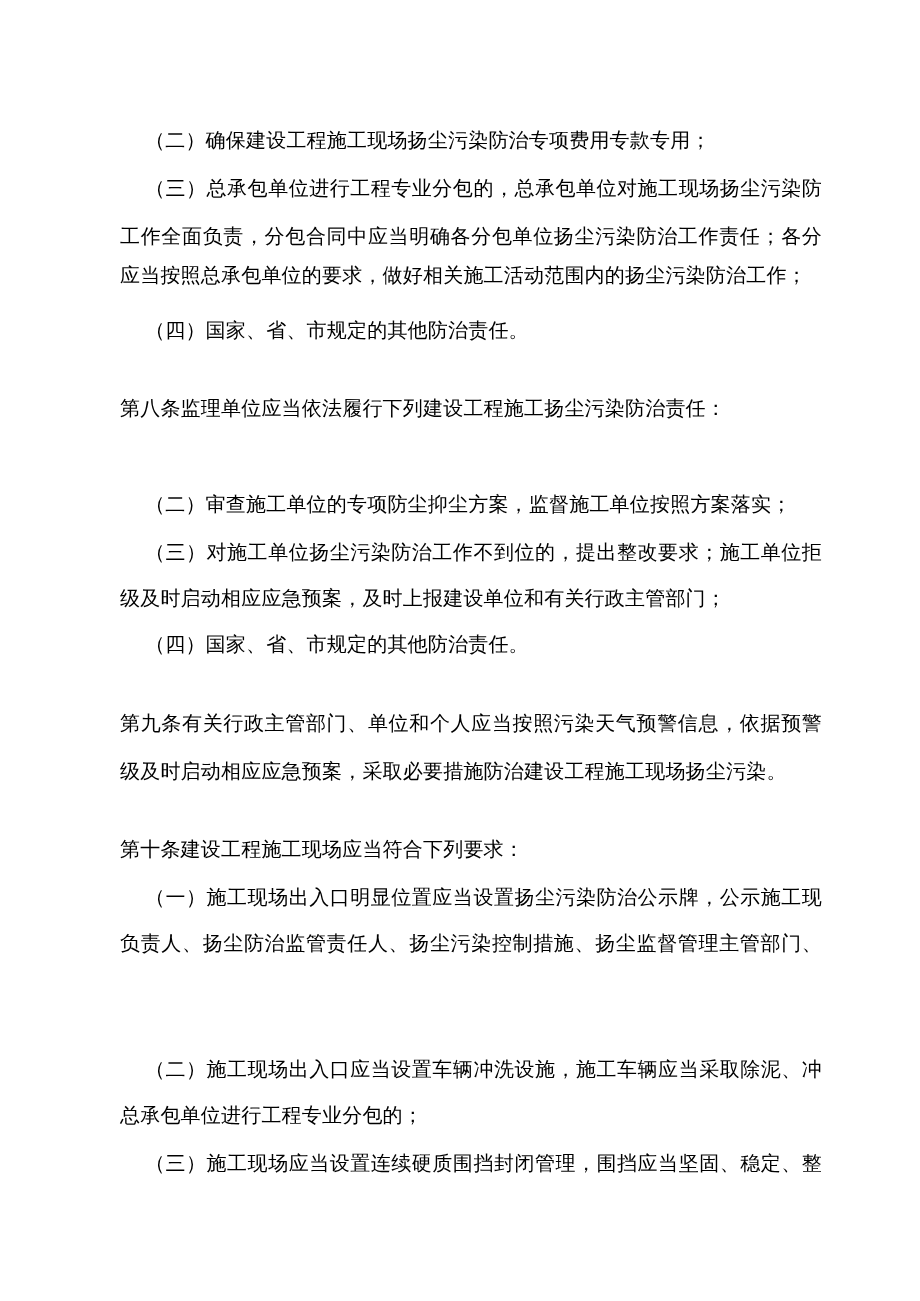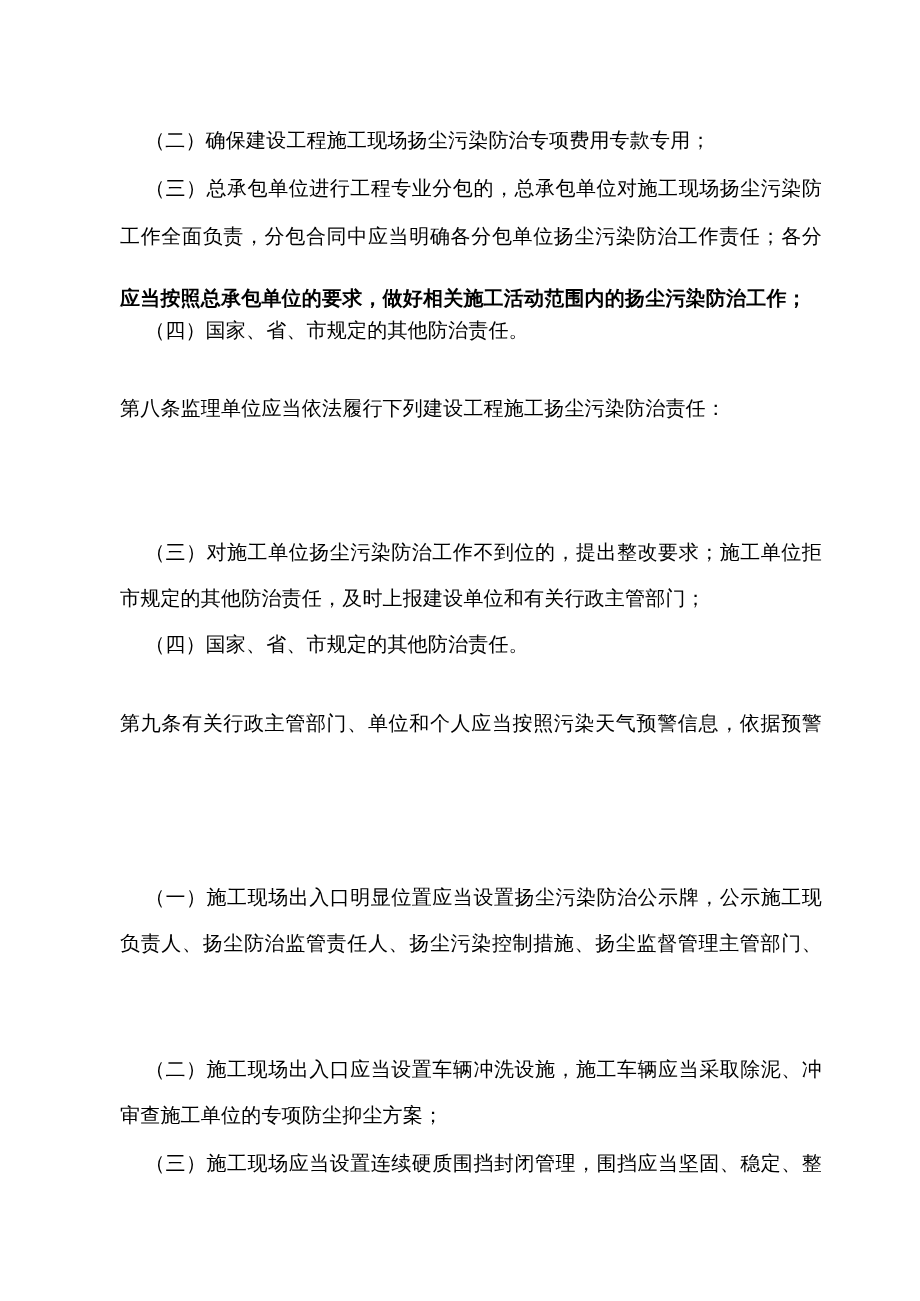--- a/index.html
+++ b/index.html
@@ -39,36 +39,39 @@
   </style>
 </head>
 <body>
 
 <div class="page">
 
   <div class="line" style="left:145px; top:128px;">（二）确保建设工程施工现场扬尘污染防治专项费用专款专用；</div>
 
   <div class="line justify" style="left:145px; top:176px; width:677px;">（三）总承包单位进行工程专业分包的，总承包单位对施工现场扬尘污染防治</div>
   <div class="line justify" style="left:120px; top:224px; width:702px;">工作全面负责，分包合同中应当明确各分包单位扬尘污染防治工作责任；各分包单位</div>
-  <div class="line" style="left:120px; top:286px;font-weight:bold;">应当按照总承包单位的要求，做好相关施工活动范围内的扬尘污染防治工作；</div>
+  <div class="line" style="left:120px; top:263px;">应当按照总承包单位的要求，做好相关施工活动范围内的扬尘污染防治工作；</div>
 
   <div class="line" style="left:145px; top:318px;">（四）国家、省、市规定的其他防治责任。</div>
 
   <div class="line" style="left:120px; top:396px;">第八条监理单位应当依法履行下列建设工程施工扬尘污染防治责任：</div>
 
+  <div class="line" style="left:145px; top:492px;">（二）审查施工单位的专项防尘抑尘方案，监督施工单位按照方案落实；</div>
 
   <div class="line justify" style="left:145px; top:540px; width:677px;">（三）对施工单位扬尘污染防治工作不到位的，提出整改要求；施工单位拒不</div>
-  <div class="line" style="left:120px; top:586px;">市规定的其他防治责任，及时上报建设单位和有关行政主管部门；</div>
+  <div class="line" style="left:120px; top:586px;">级及时启动相应应急预案，及时上报建设单位和有关行政主管部门；</div>
 
   <div class="line" style="left:145px; top:632px;">（四）国家、省、市规定的其他防治责任。</div>
 
   <div class="line justify" style="left:120px; top:711px; width:702px;">第九条有关行政主管部门、单位和个人应当按照污染天气预警信息，依据预警等</div>
+  <div class="line" style="left:120px; top:759px;">级及时启动相应应急预案，采取必要措施防治建设工程施工现场扬尘污染。</div>
 
+  <div class="line" style="left:120px; top:837px;">第十条建设工程施工现场应当符合下列要求：</div>
 
   <div class="line justify" style="left:145px; top:885px; width:677px;">（一）施工现场出入口明显位置应当设置扬尘污染防治公示牌，公示施工现场</div>
   <div class="line justify" style="left:120px; top:931px; width:702px;">负责人、扬尘防治监管责任人、扬尘污染控制措施、扬尘监督管理主管部门、举报电</div>
 
   <div class="line justify" style="left:145px; top:1057px; width:677px;">（二）施工现场出入口应当设置车辆冲洗设施，施工车辆应当采取除泥、冲洗</div>
-  <div class="line" style="left:120px; top:1103px;">审查施工单位的专项防尘抑尘方案；</div>
+  <div class="line" style="left:120px; top:1103px;">总承包单位进行工程专业分包的；</div>
 
   <div class="line justify" style="left:145px; top:1151px; width:677px;">（三）施工现场应当设置连续硬质围挡封闭管理，围挡应当坚固、稳定、整洁、</div>
 
 </div>
 
 </body></html>

